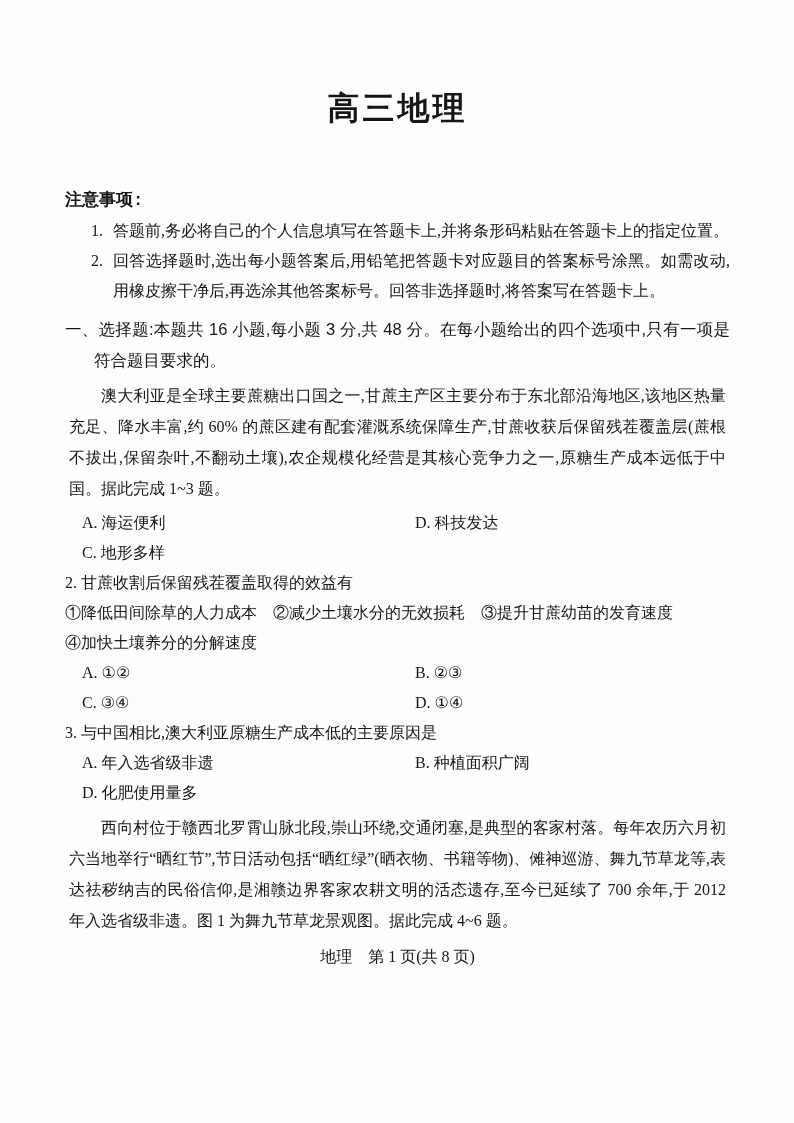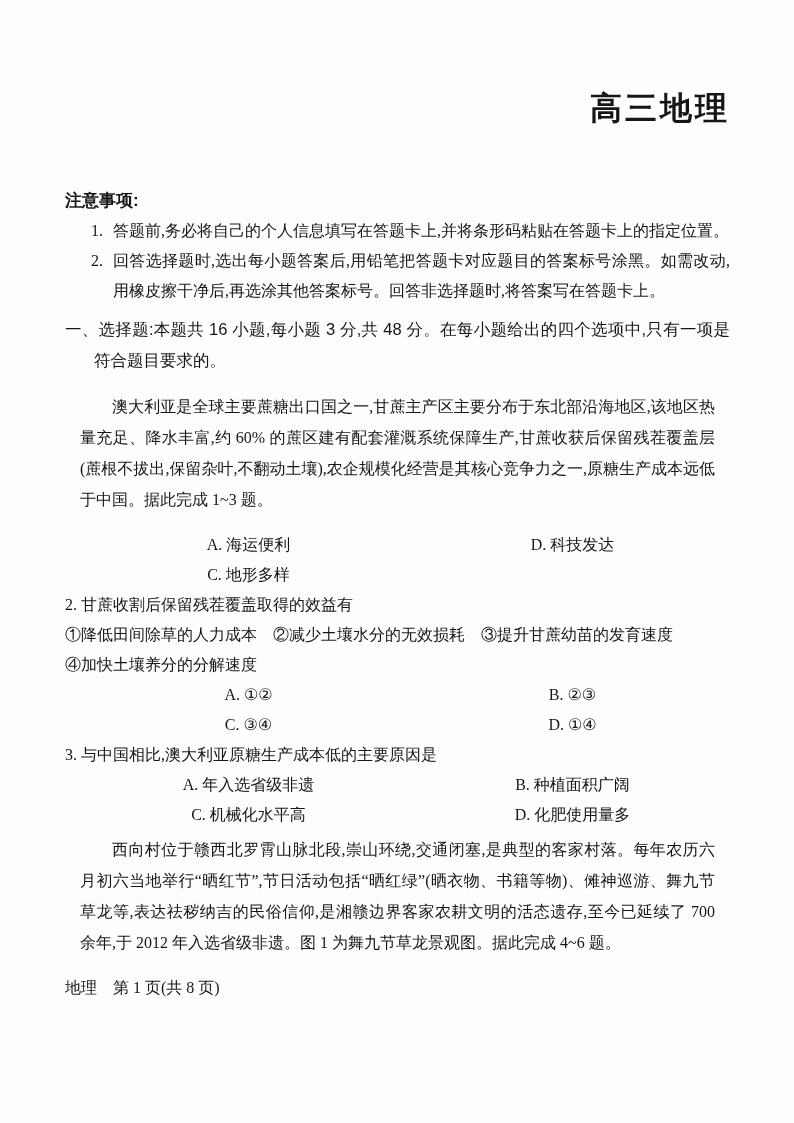--- a/index.html
+++ b/index.html
@@ -8,30 +8,30 @@
     width:794px;height:1123px;
     background:#fdfdfd;
     color:#161616;
     font-family:"Liberation Serif","DejaVu Serif",serif;
     font-size:16px;
     overflow:hidden;
   }
   .inner{position:absolute;left:65px;top:0;width:665px;}
   .title{
     margin-top:88px;
-    text-align:right;
+    text-align:center;
     font-family:"Liberation Sans","DejaVu Sans",sans-serif;
     font-weight:700;
     font-size:32px;
     line-height:40px;
     letter-spacing:3px;
   }
   .notice-head{
     margin-top:58px;
-    font-family:Liberation Sans, sans-serif;
+    font-family:Liberation Mono, monospace;
     font-weight:700;
     font-size:17px;
     line-height:30px;
   }
   .notice-item{
     display:flex;
     margin-left:26px;
     line-height:30px;
   }
   .notice-item .num{flex:none;width:22px;}
@@ -40,38 +40,37 @@
     margin-top:8px;
     font-family:"Liberation Sans","DejaVu Sans",sans-serif;
     font-weight:400;
     font-size:16.5px;
     line-height:31px;
     padding-left:29px;
     text-indent:-29px;
     text-align:justify;
   }
   .passage{
-    margin:15px;
+    margin:4px;
     text-indent:2em;
     line-height:31px;
     text-align:justify;
   }
   .passage.second{margin-top:4px;}
   .q-text{line-height:30px;}
   .q-sub{margin-left:0;line-height:30px;white-space:nowrap;}
   .options{
     display:grid;
     grid-template-columns:333px 1fr;
     margin-left:17px;
-    text-align:center;
   }
   .opt{line-height:30px;}
   .footer{
     margin-top:6px;
-    text-align:left;
+    text-align:center;
     line-height:30px;
     font-size:16px;
   }
 </style>
 </head>
 <body>
 
 <div class="page">
   <div class="inner">
 
@@ -111,21 +110,20 @@
         <div class="opt">C. ③④</div>
         <div class="opt">D. ①④</div>
       </div>
     </div>
 
     <div class="question">
       <div class="q-text">3. 与中国相比,澳大利亚原糖生产成本低的主要原因是</div>
       <div class="options">
         <div class="opt">A. 年入选省级非遗</div>
         <div class="opt">B. 种植面积广阔</div>
-        <div class="opt">C. 机械化水平高</div>
         <div class="opt">D. 化肥使用量多</div>
       </div>
     </div>
 
     <p class="passage second">西向村位于赣西北罗霄山脉北段,崇山环绕,交通闭塞,是典型的客家村落。每年农历六月初六当地举行“晒红节”,节日活动包括“晒红绿”(晒衣物、书籍等物)、傩神巡游、舞九节草龙等,表达祛秽纳吉的民俗信仰,是湘赣边界客家农耕文明的活态遗存,至今已延续了 700 余年,于 2012 年入选省级非遗。图 1 为舞九节草龙景观图。据此完成 4~6 题。</p>
 
     <div class="footer">地理　第 1 页(共 8 页)</div>
 
   </div>
 </div>

